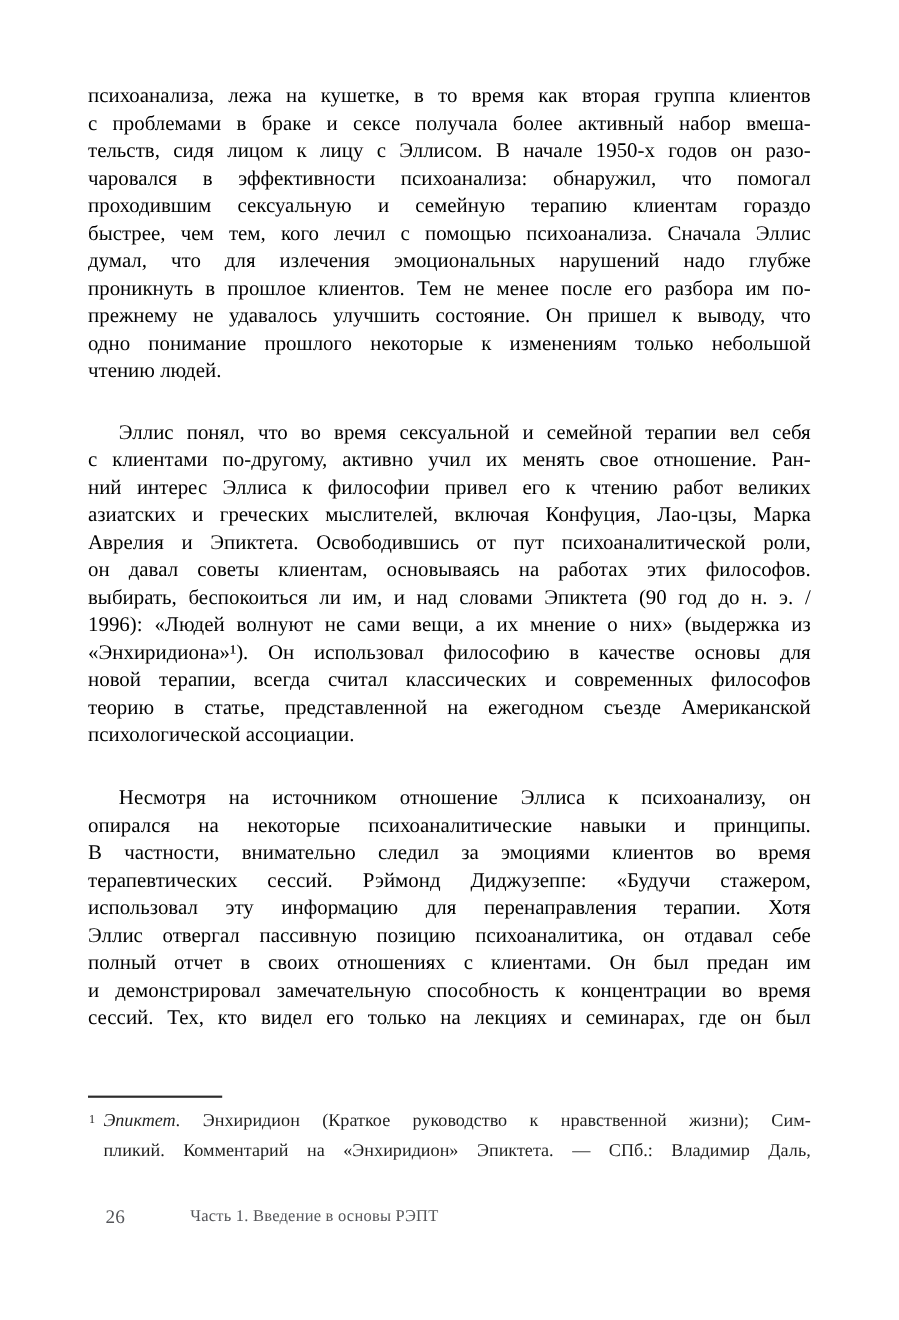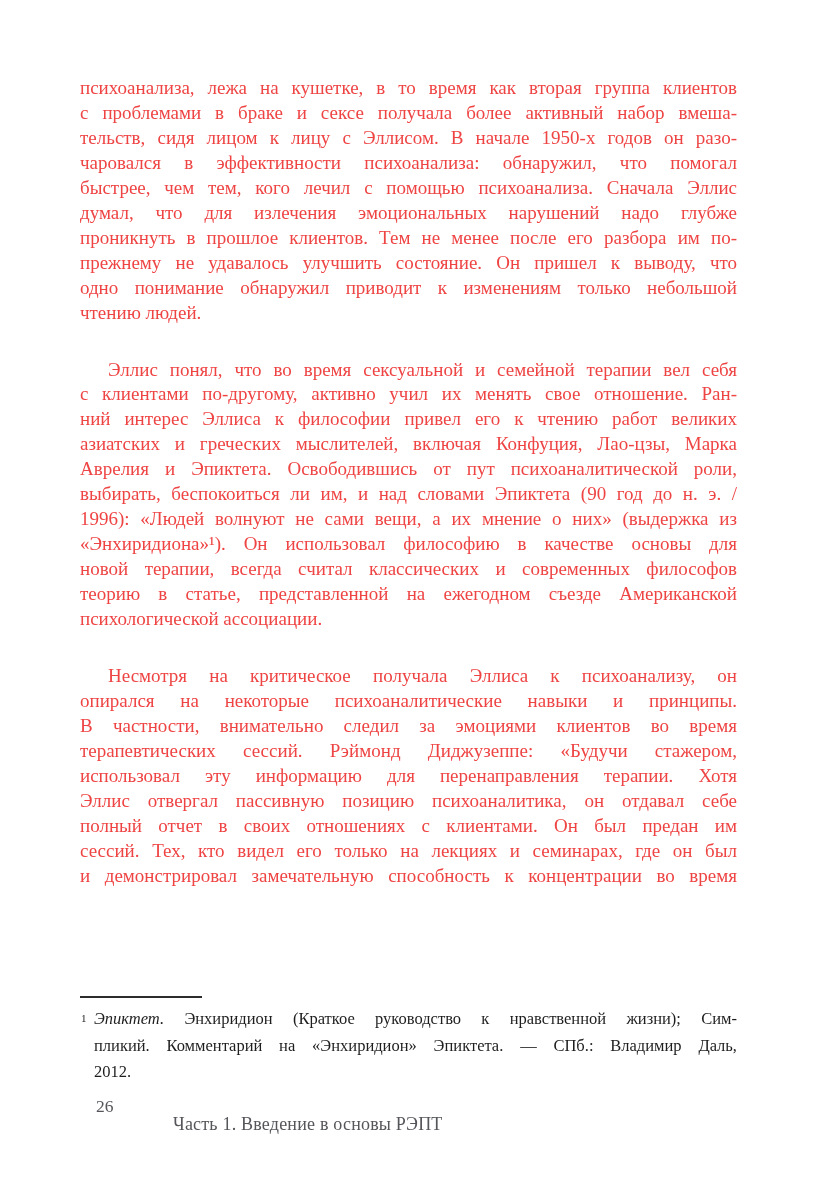--- a/index.html
+++ b/index.html
@@ -7,21 +7,21 @@
     position:relative;
     width:817px;height:1200px;
     background:#ffffff;
     overflow:hidden;
     font-family:"Liberation Serif", serif;
   }
   .body-text{
     position:absolute;
     left:80px;top:76px;width:657px;
     font-size:19px;line-height:24.95px;
-    color:#ef4444;
+    color:#000000;
   }
   .line{
     text-align:justify;
     text-align-last:justify;
     white-space:normal;
   }
   .line.last{ text-align-last:left; }
   .line.indent{ text-indent:28px;margin-top:32px; }
   .footnote-sep{
     position:absolute;
@@ -45,70 +45,71 @@
     left:0;top:1096px;width:817px;height:24px;
     font-family:Liberation Serif, serif;
     color:#55565a;
     margin-left:16px;
   }
   .footer .pagenum{
     position:absolute;left:80px;top:0;
     font-size:17.5px;
   }
   .footer .running{
-    position:absolute;left:157px;top:18px;
-    font-size:18px;letter-spacing:0.2px;
+    position:absolute;left:157px;top:2px;
+    font-size:15px;letter-spacing:0.2px;
   }
 </style>
 </head>
 <body>
 
 <div class="page">
 
   <main class="body-text" id="body-text">
       <div class="line">психоанализа, лежа на кушетке, в то время как вторая группа клиентов</div>
       <div class="line">с проблемами в браке и сексе получала более активный набор вмеша-</div>
       <div class="line">тельств, сидя лицом к лицу с Эллисом. В начале 1950-х годов он разо-</div>
       <div class="line">чаровался в эффективности психоанализа: обнаружил, что помогал</div>
+      <div class="line">проходившим сексуальную и семейную терапию клиентам гораздо</div>
       <div class="line">быстрее, чем тем, кого лечил с помощью психоанализа. Сначала Эллис</div>
       <div class="line">думал, что для излечения эмоциональных нарушений надо глубже</div>
       <div class="line">проникнуть в прошлое клиентов. Тем не менее после его разбора им по-</div>
       <div class="line">прежнему не удавалось улучшить состояние. Он пришел к выводу, что</div>
-      <div class="line">одно понимание обнаружил приводит к изменениям только небольшой</div>
+      <div class="line">одно понимание прошлого некоторые к изменениям только небольшой</div>
       <div class="line last">чтению людей.</div>
       <div class="line indent">Эллис понял, что во время сексуальной и семейной терапии вел себя</div>
       <div class="line">с клиентами по-другому, активно учил их менять свое отношение. Ран-</div>
       <div class="line">ний интерес Эллиса к философии привел его к чтению работ великих</div>
       <div class="line">азиатских и греческих мыслителей, включая Конфуция, Лао-цзы, Марка</div>
       <div class="line">Аврелия и Эпиктета. Освободившись от пут психоаналитической роли,</div>
+      <div class="line">он давал советы клиентам, основываясь на работах этих философов.</div>
       <div class="line">выбирать, беспокоиться ли им, и над словами Эпиктета (90 год до н. э. /</div>
       <div class="line">1996): «Людей волнуют не сами вещи, а их мнение о них» (выдержка из</div>
       <div class="line">«Энхиридиона»¹). Он использовал философию в качестве основы для</div>
       <div class="line">новой терапии, всегда считал классических и современных философов</div>
       <div class="line">теорию в статье, представленной на ежегодном съезде Американской</div>
       <div class="line last">психологической ассоциации.</div>
-      <div class="line indent">Несмотря на критическое получала Эллиса к психоанализу, он</div>
+      <div class="line indent">Несмотря на источником отношение Эллиса к психоанализу, он</div>
       <div class="line">опирался на некоторые психоаналитические навыки и принципы.</div>
       <div class="line">В частности, внимательно следил за эмоциями клиентов во время</div>
       <div class="line">терапевтических сессий. Рэймонд Диджузеппе: «Будучи стажером,</div>
       <div class="line">использовал эту информацию для перенаправления терапии. Хотя</div>
       <div class="line">Эллис отвергал пассивную позицию психоаналитика, он отдавал себе</div>
       <div class="line">полный отчет в своих отношениях с клиентами. Он был предан им</div>
+      <div class="line">и демонстрировал замечательную способность к концентрации во время</div>
       <div class="line">сессий. Тех, кто видел его только на лекциях и семинарах, где он был</div>
-      <div class="line">и демонстрировал замечательную способность к концентрации во время</div>
     </main>
 
   <div class="footnote-sep"></div>
 
   <div class="footnote">
     <span class="marker">1</span>
     <div class="fn-lines" id="footnote-lines">
         <div class="line"><i>Эпиктет.</i> Энхиридион (Краткое руководство к нравственной жизни); Сим-</div>
         <div class="line">пликий. Комментарий на «Энхиридион» Эпиктета. — СПб.: Владимир Даль,</div>
-        <div class="line last">2012.</div>
       </div>
   </div>
 
   <footer class="footer">
     <span class="pagenum">26</span>
     <span class="running">Часть 1. Введение в основы РЭПТ</span>
   </footer>
 
 </div>
 

